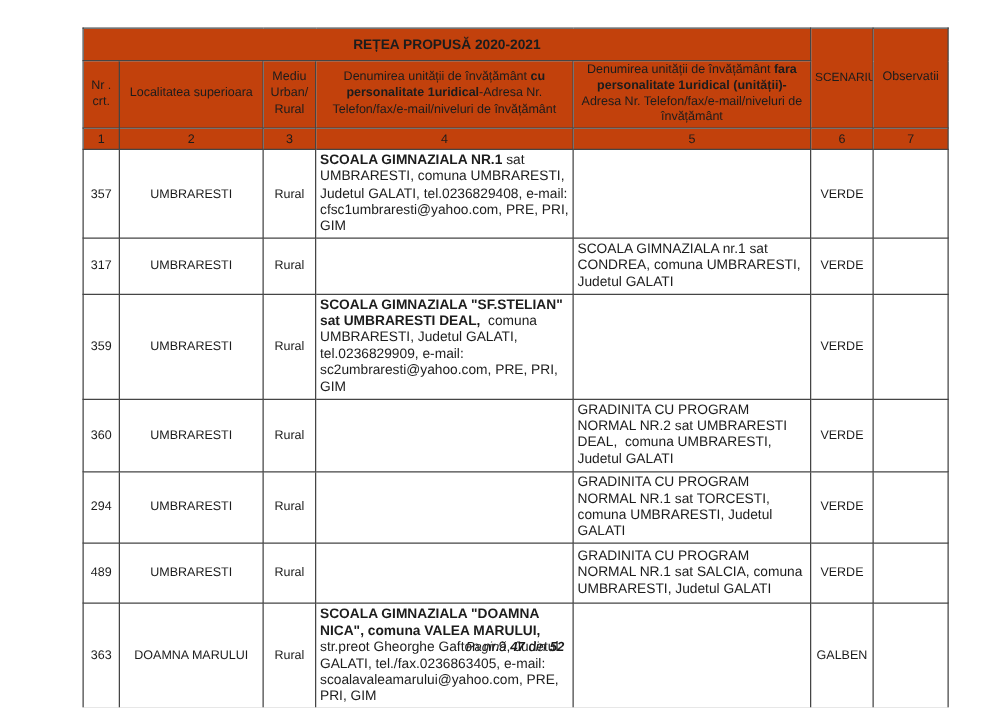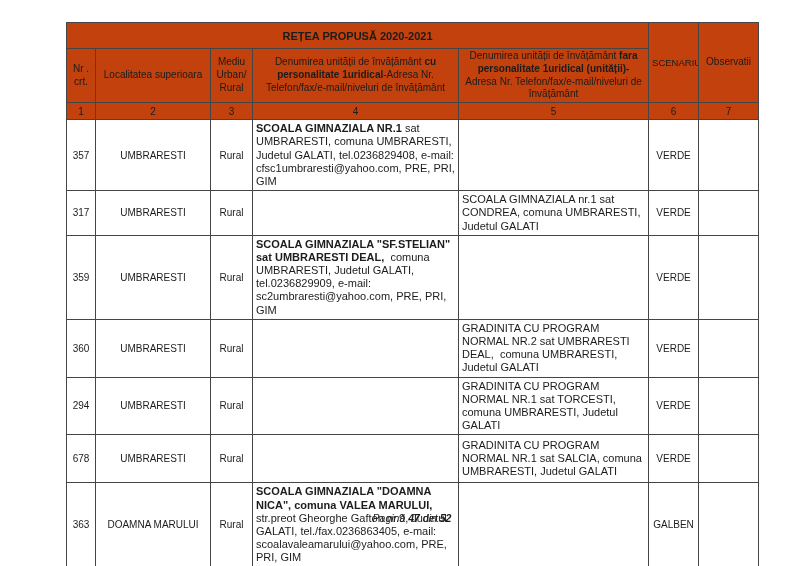--- a/index.html
+++ b/index.html
@@ -167,21 +167,21 @@
         <td class="cc">294</td>
         <td class="cc">UMBRARESTI</td>
         <td class="cc">Rural</td>
         <td class="ct"><b></b><span></span></td>
         <td class="ct">GRADINITA CU PROGRAM NORMAL NR.1 sat TORCESTI, comuna UMBRARESTI, Judetul GALATI</td>
         <td class="cc">VERDE</td>
         <td class="cc"></td>
       </tr>
 
       <tr class="r5">
-        <td class="cc">678</td>
+        <td class="cc">489</td>
         <td class="cc">UMBRARESTI</td>
         <td class="cc">Rural</td>
         <td class="ct"><b></b><span></span></td>
         <td class="ct">GRADINITA CU PROGRAM NORMAL NR.1 sat SALCIA, comuna UMBRARESTI, Judetul GALATI</td>
         <td class="cc">VERDE</td>
         <td class="cc"></td>
       </tr>
 
       <tr class="r6">
         <td class="cc">363</td>

